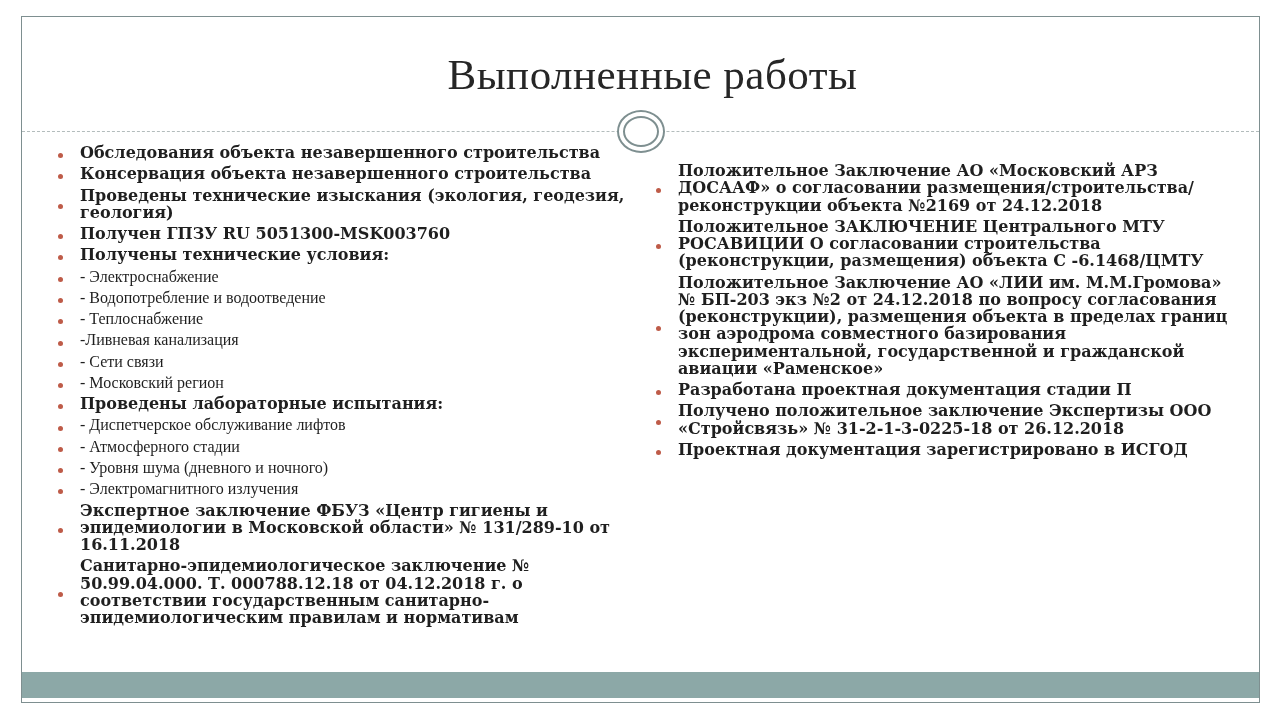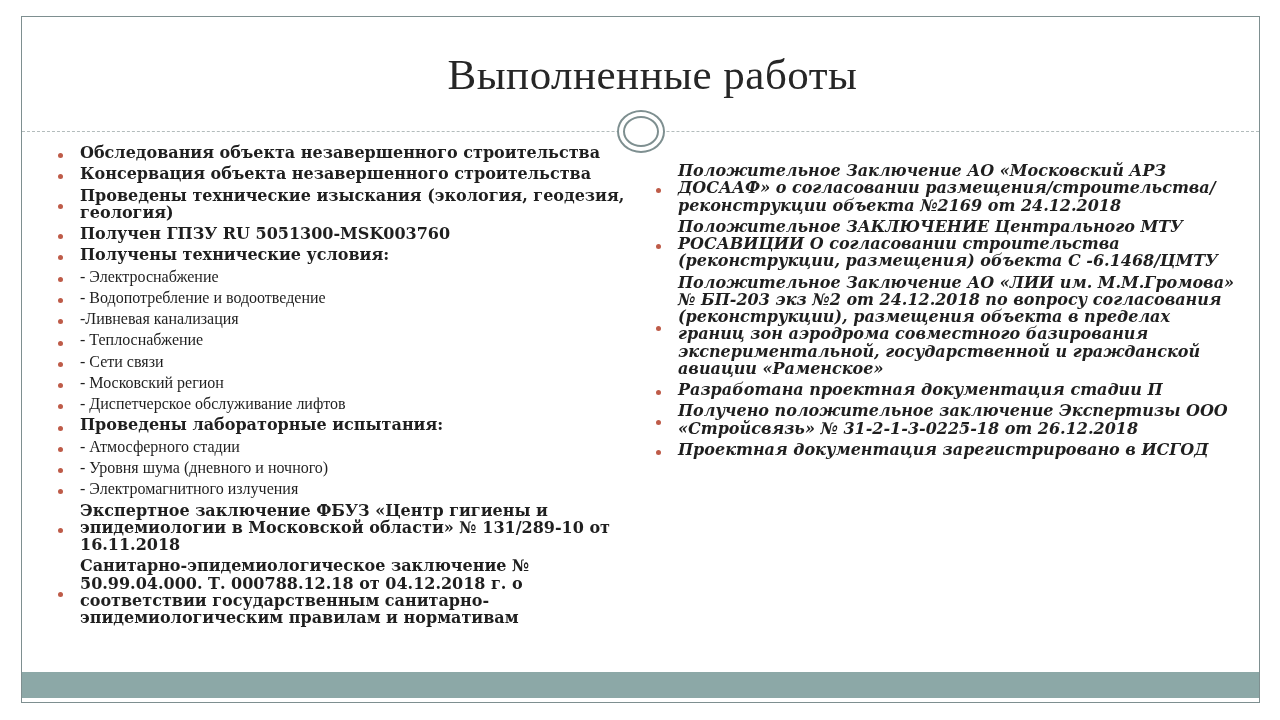--- a/index.html
+++ b/index.html
@@ -47,21 +47,21 @@
     align-items: center;
     justify-content: center;
   }
   .ornament-inner {
     width: 36px; height: 31px;
     border: 2px solid var(--frame-border-color, #7E8F90);
     border-radius: 50%;
   }
   .col { position: absolute; }
   .col-left  { left: 36px;  top: 127px; width: 596px; }
-  .col-right { left: 634px; top: 145px; width: 586px; font-style: italic; }
+  .col-right { left: 634px; top: 145px; width: 586px; }
   .li {
     display: flex;
     align-items: center;
     margin-bottom: 4px;
     font-size: 16px;
     line-height: 1.08;
     color: var(--text-color, #1F1F1F);
   }
   .li.bold   { font-weight: 700; }
   .li.normal { font-weight: 400; font-family: Liberation Serif, serif; }
@@ -125,48 +125,48 @@
         <span class="li-text">- Электроснабжение</span>
       </div>
 
       <div class="li normal">
         <span class="bullet"></span>
         <span class="li-text">- Водопотребление и водоотведение</span>
       </div>
 
       <div class="li normal">
         <span class="bullet"></span>
+        <span class="li-text">- Теплоснабжение</span>
+      </div>
+
+      <div class="li normal">
+        <span class="bullet"></span>
         <span class="li-text">-Ливневая канализация</span>
       </div>
 
       <div class="li normal">
         <span class="bullet"></span>
-        <span class="li-text">- Теплоснабжение</span>
-      </div>
-
-      <div class="li normal">
-        <span class="bullet"></span>
         <span class="li-text">- Сети связи</span>
       </div>
 
       <div class="li normal">
         <span class="bullet"></span>
         <span class="li-text">- Московский регион</span>
       </div>
 
+      <div class="li bold">
+        <span class="bullet"></span>
+        <span class="li-text">Проведены лабораторные испытания:</span>
+      </div>
+
       <div class="li normal">
         <span class="bullet"></span>
         <span class="li-text">- Диспетчерское обслуживание лифтов</span>
       </div>
 
-      <div class="li bold">
-        <span class="bullet"></span>
-        <span class="li-text">Проведены лабораторные испытания:</span>
-      </div>
-
       <div class="li normal">
         <span class="bullet"></span>
         <span class="li-text">- Атмосферного стадии</span>
       </div>
 
       <div class="li normal">
         <span class="bullet"></span>
         <span class="li-text">- Уровня шума (дневного и ночного)</span>
       </div>
 

